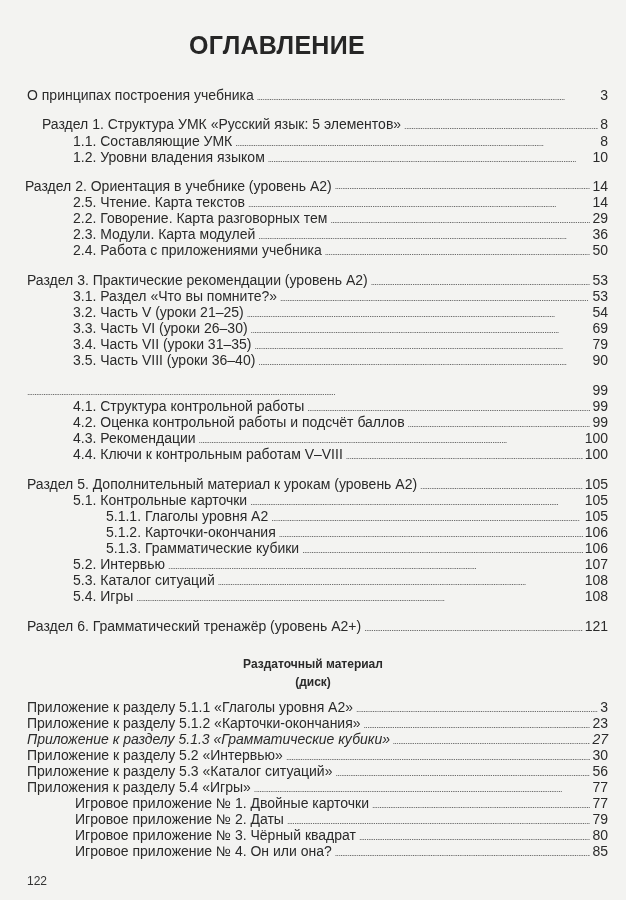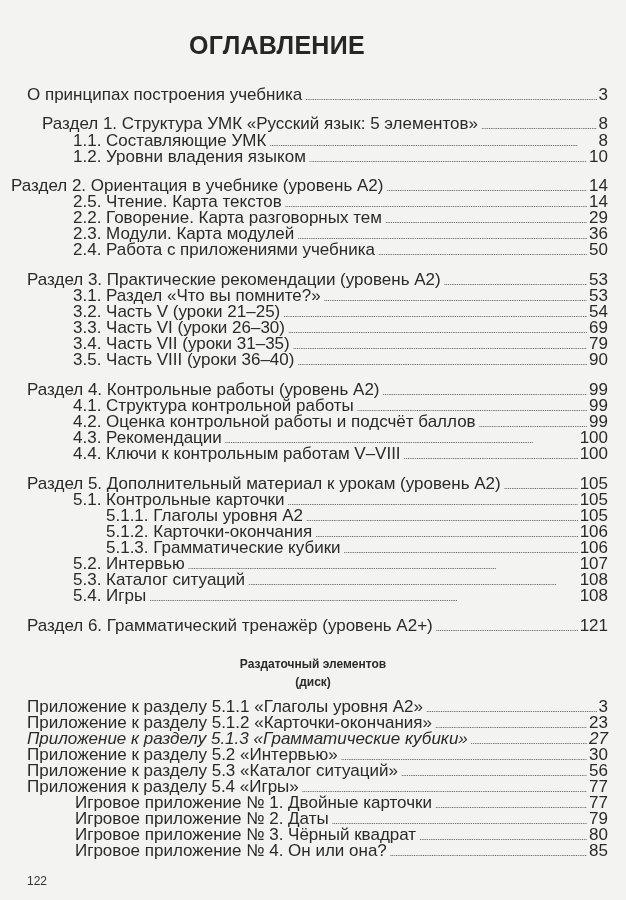--- a/index.html
+++ b/index.html
@@ -15,21 +15,21 @@
     position:absolute; left:0; width:554px; top:31px;
     text-align:center; font-weight:bold; font-size:25px; letter-spacing:0.3px;
     color:#262626;
   }
   .ghost {
     position:absolute; left:440px; top:44px; font-size:21px; font-weight:bold;
     color:#e6e6e4; line-height:26px; text-align:center;
   }
   .row {
     position:absolute; left:0; width:624px; height:16px;
-    font-size:17px; line-height:16px; white-space:nowrap;
+    font-size:14px; line-height:16px; white-space:nowrap;
   }
   .row .inner {
     position:absolute; right:16px; display:flex; align-items:baseline;
   }
   .row .label { flex:none; padding-right:3px; }
   .row .leader {
     flex:1 1 auto; overflow:hidden; color:#555;
     letter-spacing:1.4px; font-size:9px;
   }
   .row .leader::before {
@@ -75,21 +75,21 @@
         </div>
       </div>
       <div class="row" style="top: 149px;">
         <div class="inner" style="left: 73px;">
           <span class="label">1.2. Уровни владения языком</span>
           <span class="leader"></span>
           <span class="num">10</span>
         </div>
       </div>
       <div class="row" style="top: 178px;">
-        <div class="inner" style="left: 11px;">
+        <div class="inner" style="left: 25px; align-items: center;">
           <span class="label">Раздел 2. Ориентация в учебнике (уровень А2)</span>
           <span class="leader"></span>
           <span class="num">14</span>
         </div>
       </div>
       <div class="row" style="top: 194px;">
         <div class="inner" style="left: 73px;">
           <span class="label">2.5. Чтение. Карта текстов</span>
           <span class="leader"></span>
           <span class="num">14</span>
@@ -153,21 +153,20 @@
       </div>
       <div class="row" style="top: 352px;">
         <div class="inner" style="left: 73px;">
           <span class="label">3.5. Часть VIII (уроки 36–40)</span>
           <span class="leader"></span>
           <span class="num">90</span>
         </div>
       </div>
       <div class="row" style="top: 382px;">
         <div class="inner" style="left: 27px;">
-          <span class="label">Раздел 4. Контрольные работы (уровень А2)</span>
           <span class="leader"></span>
           <span class="num">99</span>
         </div>
       </div>
       <div class="row" style="top: 398px;">
         <div class="inner" style="left: 73px;">
           <span class="label">4.1. Структура контрольной работы</span>
           <span class="leader"></span>
           <span class="num">99</span>
         </div>
@@ -251,21 +250,21 @@
       </div>
       <div class="row" style="top: 618px;">
         <div class="inner" style="left: 27px;">
           <span class="label">Раздел 6. Грамматический тренажёр (уровень А2+)</span>
           <span class="leader"></span>
           <span class="num">121</span>
         </div>
       </div>
     </div>
 
-  <div class="handout-title" style="top:657px;">Раздаточный элементов</div>
+  <div class="handout-title" style="top:657px;">Раздаточный материал</div>
   <div class="handout-title" style="top:675px;">(диск)</div>
 
   <div id="handout">
       <div class="row" style="top: 699px;">
         <div class="inner" style="left: 27px;">
           <span class="label">Приложение к разделу 5.1.1 «Глаголы уровня А2»</span>
           <span class="leader"></span>
           <span class="num">3</span>
         </div>
       </div>

